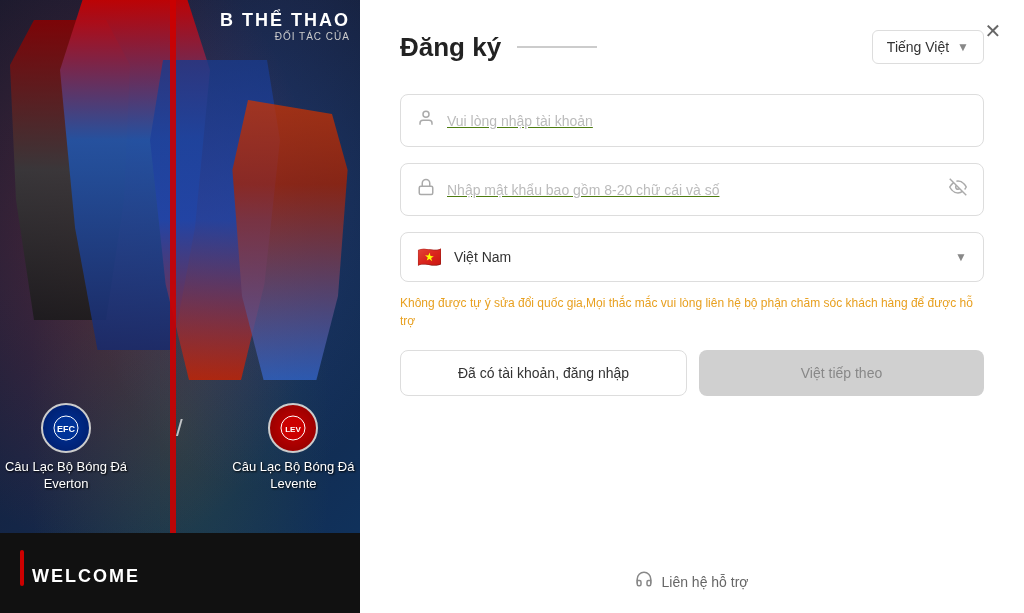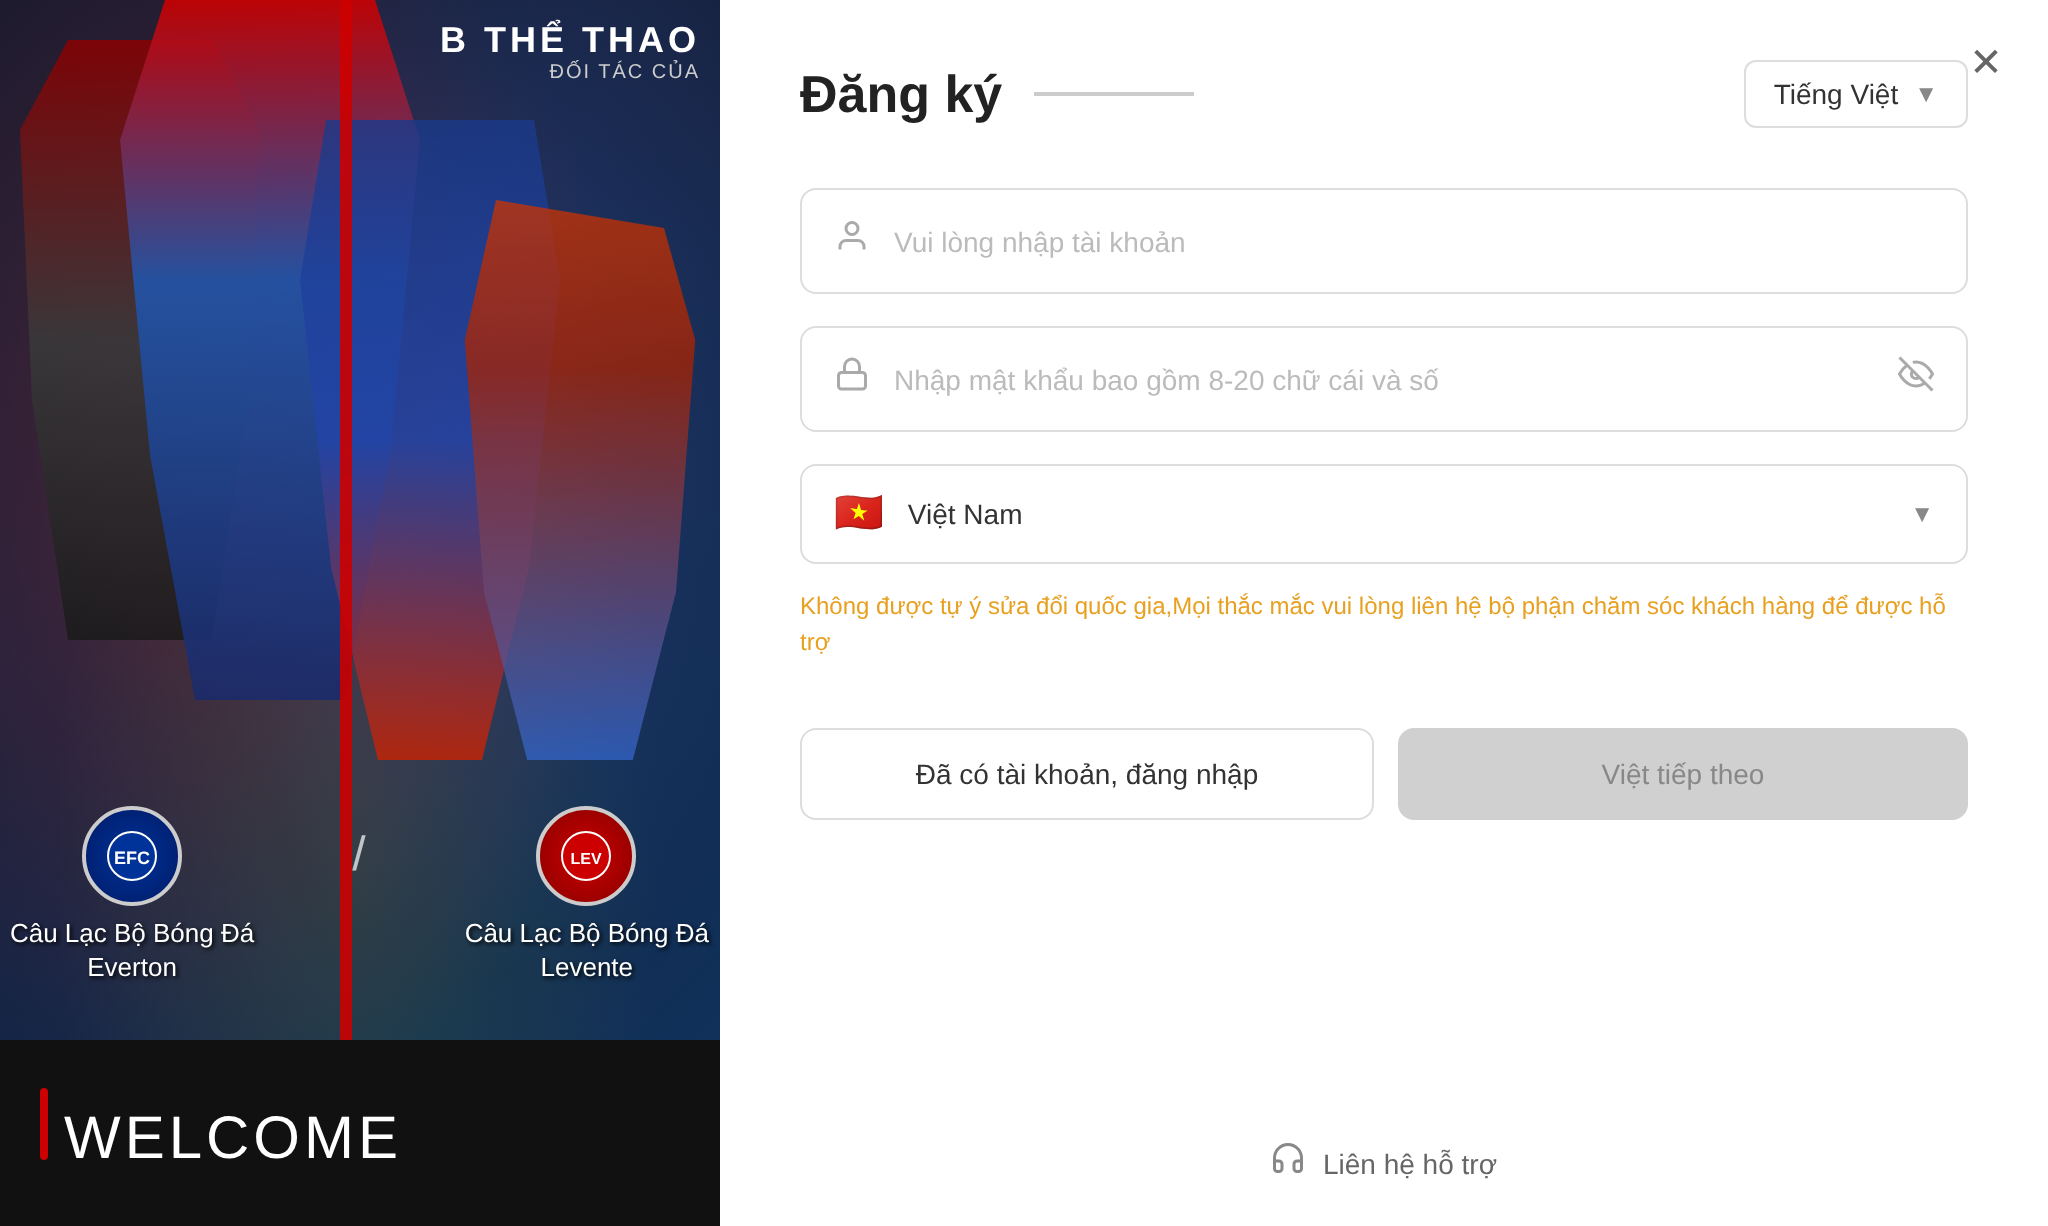--- a/index.html
+++ b/index.html
@@ -187,22 +187,22 @@
 
     .welcome-red-bar {
       width: 4px;
       height: 36px;
       background: #cc0000;
       border-radius: 2px;
     }
 
     .welcome-title {
       color: #fff;
-      font-size: 30px;
-      font-weight: 400;
+      font-size: 18px;
+      font-weight: 700;
       letter-spacing: 2px;
       margin-top: 17px;
     }
 
     .welcome-sub {
       color: #aaa;
       font-size: 12px;
       line-height: 1.5;
       padding-left: 12px;
     }
@@ -300,20 +300,21 @@
       flex-shrink: 0;
     }
 
     .input-wrapper input {
       flex: 1;
       border: none;
       outline: none;
       font-size: 14px;
       color: #4d7c0f;
       background: transparent;
+      text-decoration: underline;
     }
 
     .input-wrapper input::placeholder {
       color: #bbb;
     }
 
     .eye-icon {
       color: #aaa;
       font-size: 18px;
       cursor: pointer;
@@ -351,21 +352,21 @@
       font-size: 12px;
       color: #e8a020;
       line-height: 1.5;
       margin-top: -4px;
     }
 
     
     .action-buttons {
       display: flex;
       gap: 12px;
-      margin-top: 18px;
+      margin-top: 4px;
       border-radius: 11px;
     }
 
     .btn-login {
       flex: 1;
       padding: 14px 20px;
       border: 1px solid #ddd;
       border-radius: 8px;
       background: #fff;
       font-size: 14px;

